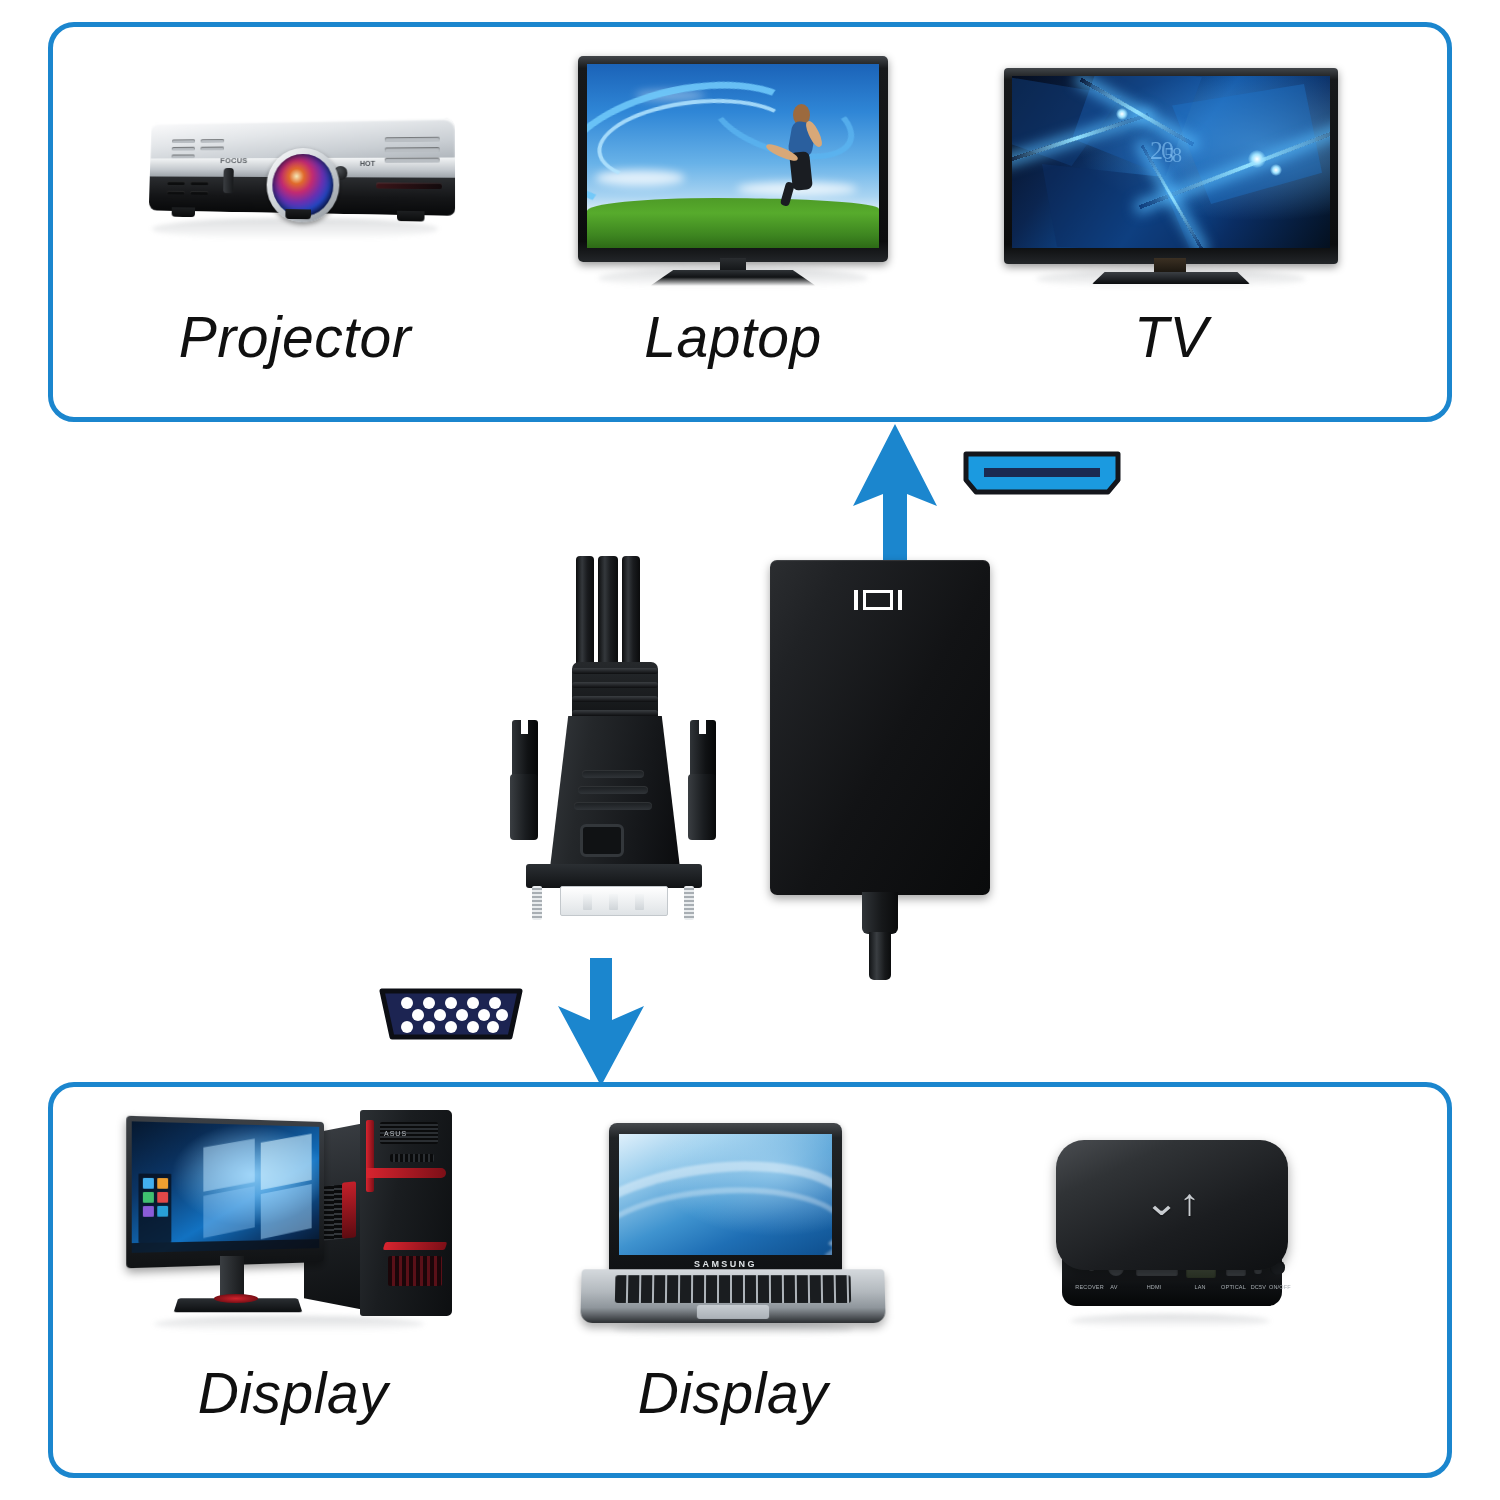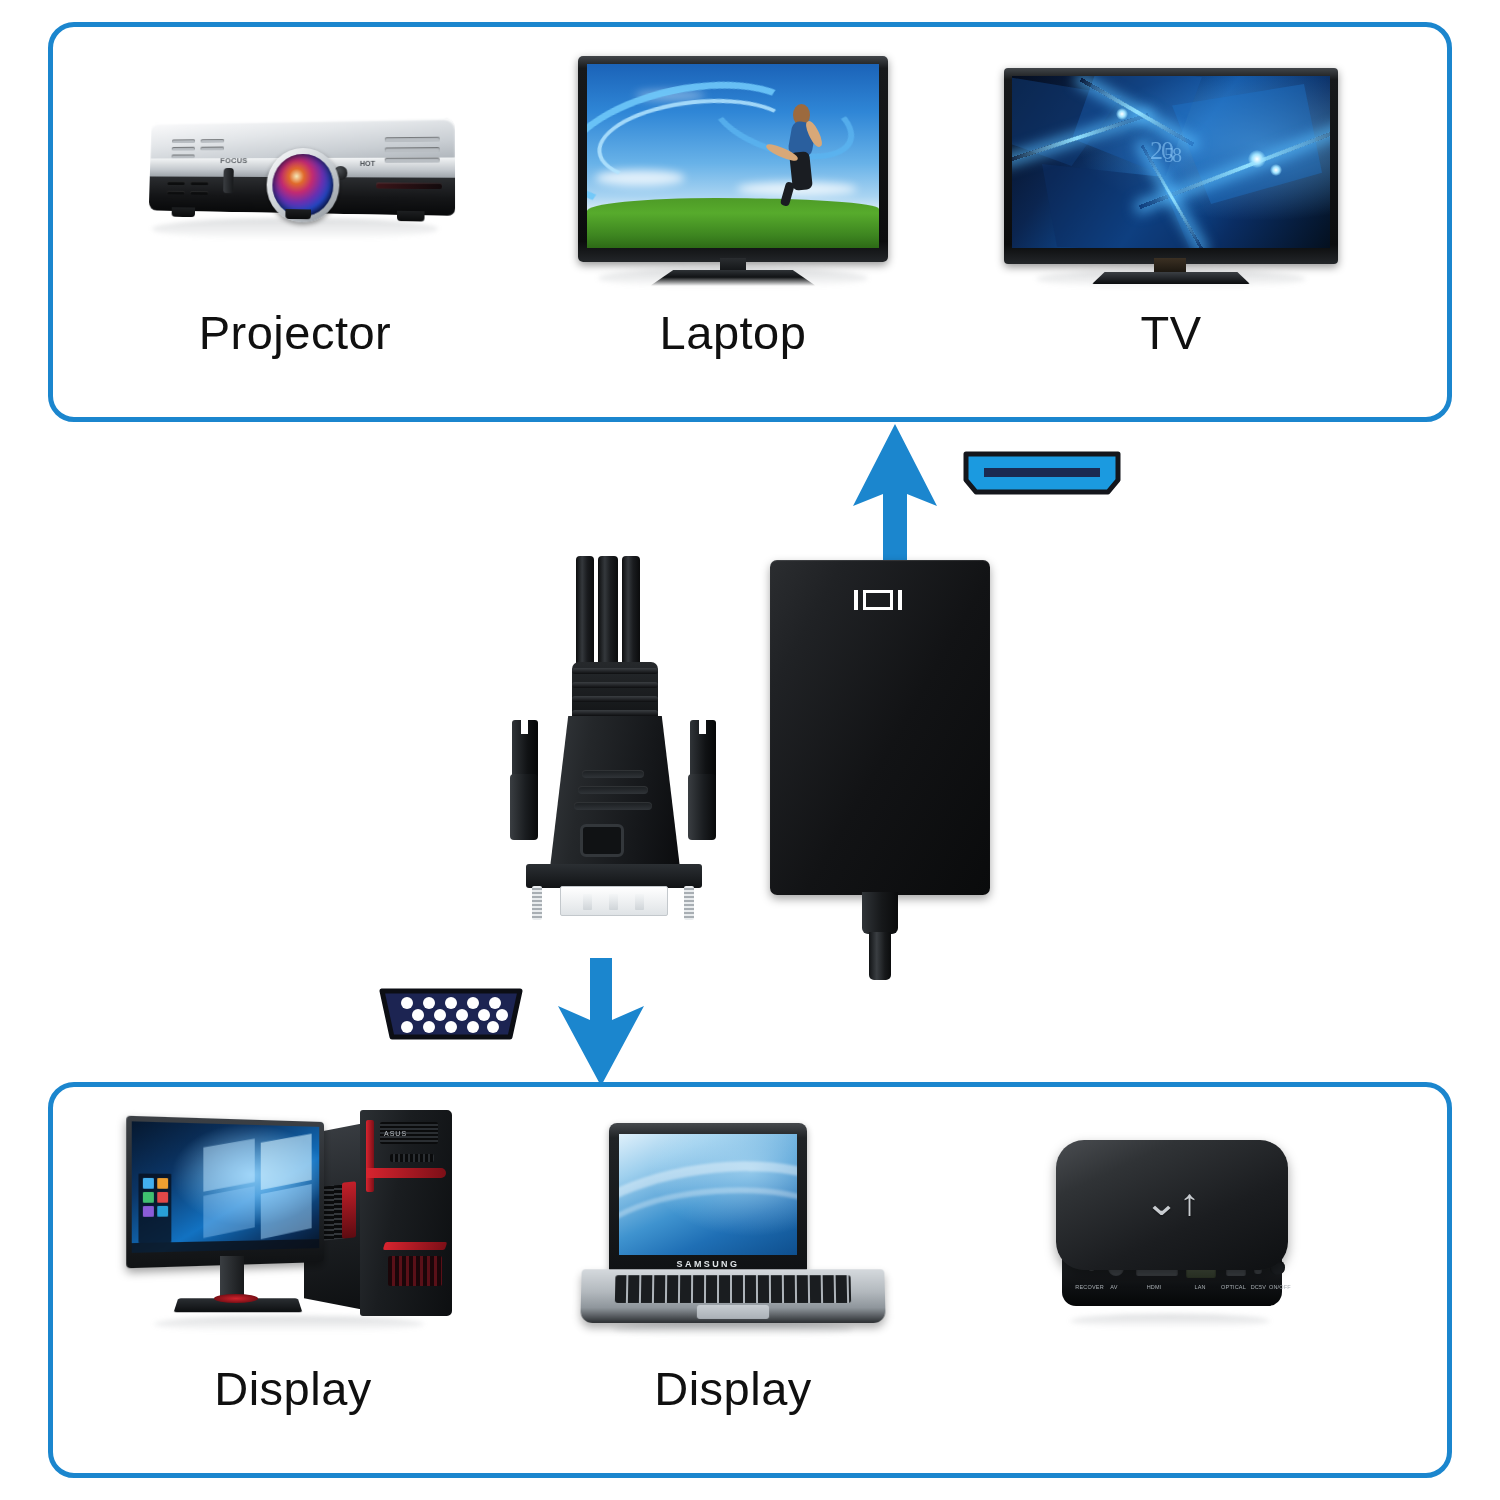--- a/index.html
+++ b/index.html
@@ -27,26 +27,27 @@
     top: 0; bottom: 0;
     display: flex; flex-direction: column;
     align-items: center; justify-content: flex-start;
   }
   .art {
     position: relative;
     width: 100%;
     display: flex; align-items: center; justify-content: center;
   }
   .caption {
-    font-size: 47px;
+    font-size: 57px;
     color: #101010;
     letter-spacing: .5px;
     white-space: nowrap;
     text-align: center;
     line-height: 1;
+    font-style: italic;
   }
 
   
   .projector-wrap { position: relative; width: 330px; height: 125px; }
   .proj-body {
     position: absolute; left: 8px; top: 14px; width: 312px; height: 92px;
     transform: perspective(620px) rotateY(-13deg) rotateX(4deg);
     transform-style: preserve-3d;
   }
   .proj-top {
@@ -326,21 +327,21 @@
   }
   .tower-vent {
     position:absolute; background: repeating-linear-gradient(180deg,#0a0b0c 0 2px,#2a2e32 2px 4px);
     border-radius:2px;
   }
   .tower-logo { position:absolute; color:#b9bec3; font-size:7px; letter-spacing:1px; }
 
   
   .lap-wrap { position:relative; width:320px; height:215px; }
   .lap-lid {
-    position:absolute; left:36px; top:4px; width:198px; height:148px;
+    position:absolute; left:36px; top:4px; width:233px; height:148px;
     background: linear-gradient(180deg,#46494d,#202326 10%,#101214);
     border-radius:8px 8px 2px 2px;
     box-shadow: 0 3px 7px rgba(0,0,0,.32);
   }
   .lap-screen {
     position:absolute; left:10px; top:11px; right:10px; bottom:16px;
     overflow:hidden;
     background:
       radial-gradient(ellipse at 74% 30%, rgba(210,240,255,.55), rgba(0,0,0,0) 55%),
       linear-gradient(155deg,#dff0fb 0%,#9fd0ee 22%,#3f93cf 52%,#1f6fb5 72%,#0e4f8e 100%);

